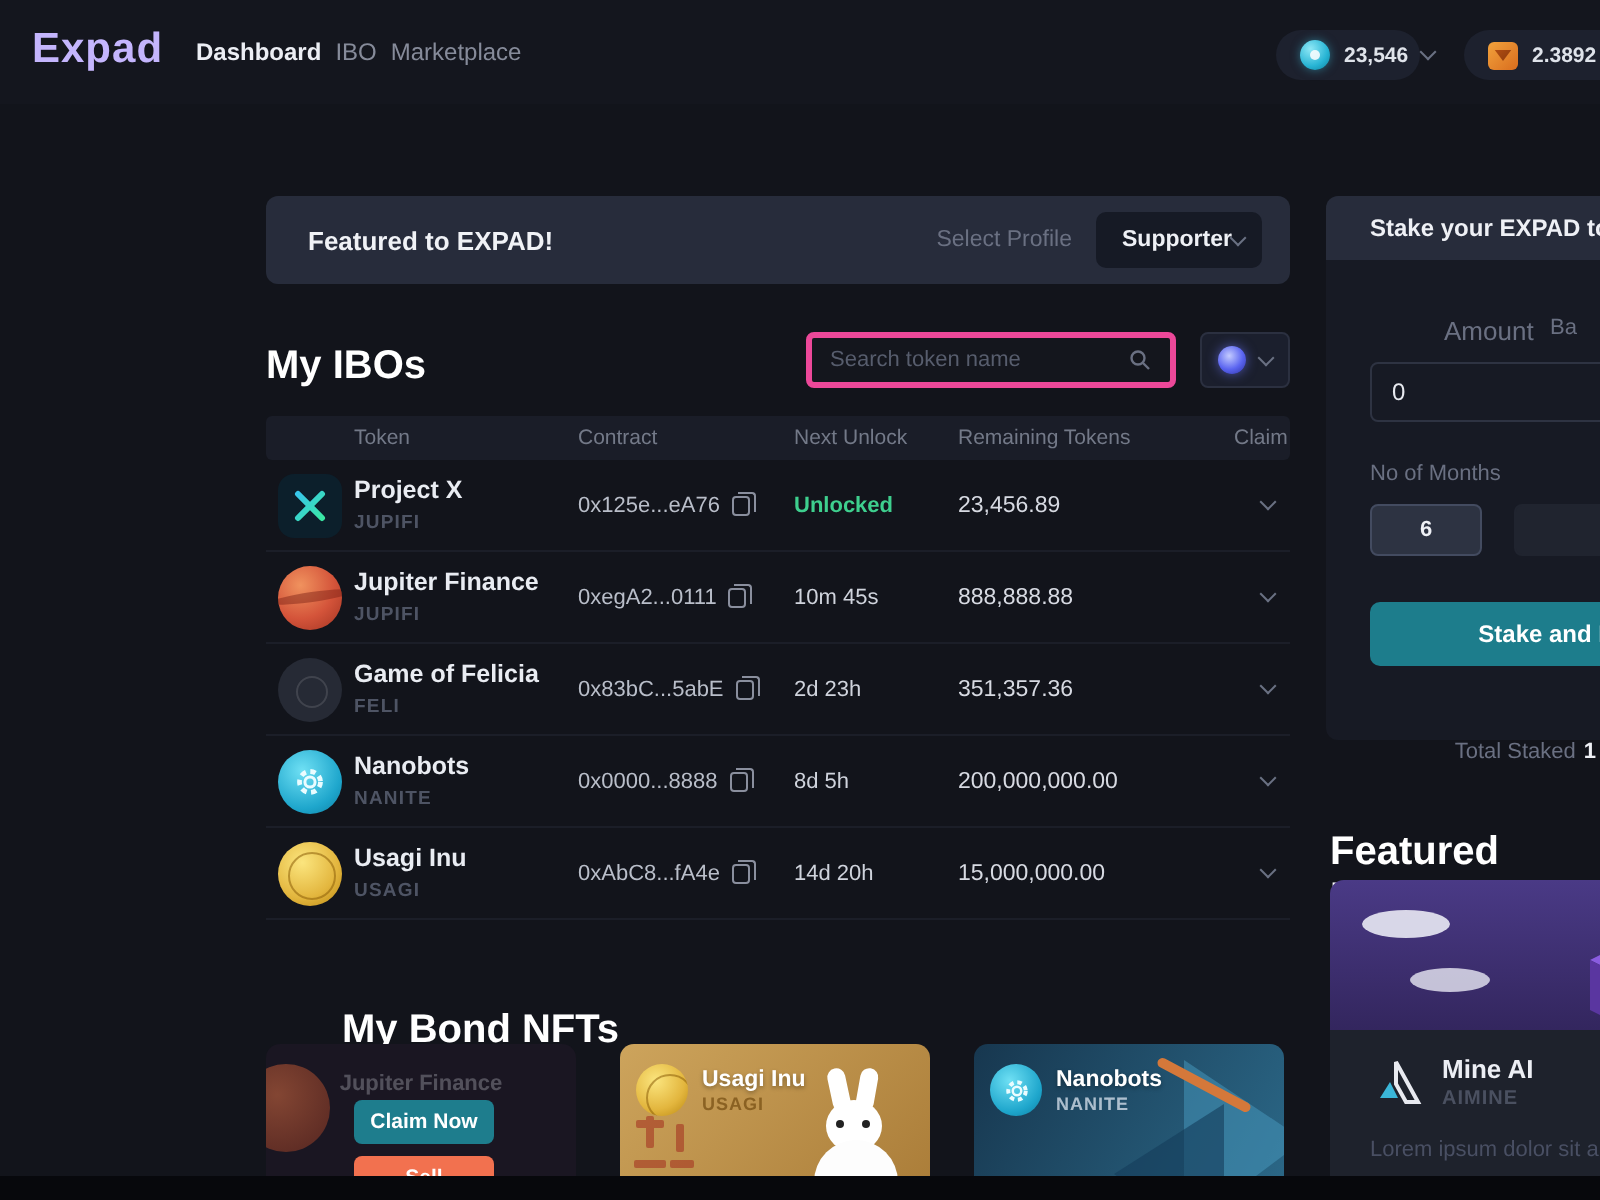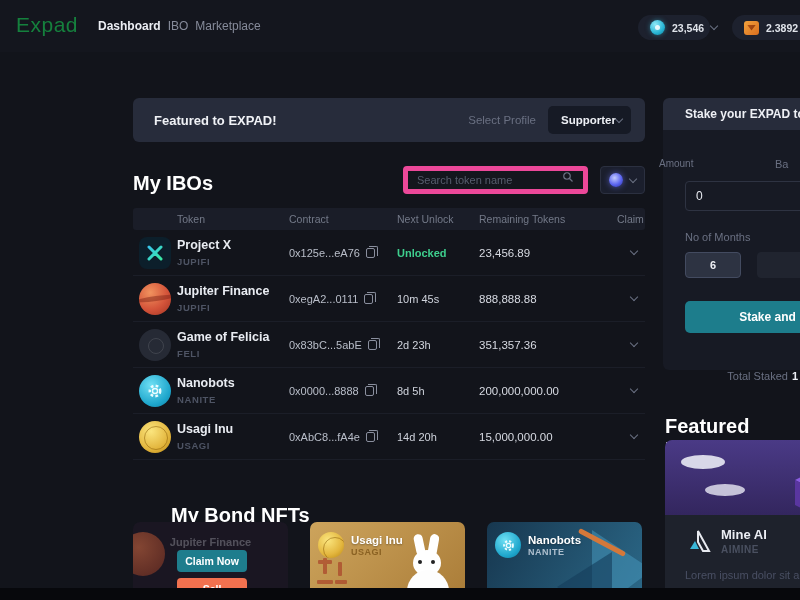--- a/index.html
+++ b/index.html
@@ -7,21 +7,21 @@
   body {
     position:relative;
     background:#12141b;
     font-family:"Liberation Sans","DejaVu Sans",sans-serif;
     color:#e8eaf0;
   }
   .abs { position:absolute; }
 
   
   .navbar { left:0; top:0; width:800px; height:52px; background:#14161e; }
-  .logo { left:16px; top:13px; font-size:21px; font-weight:normal; color:#15803d; letter-spacing:.5px; }
+  .logo { left:16px; top:13px; font-size:21px; font-weight:bold; color:#c4b5fd; letter-spacing:.5px; }
   .nav-links { left:98px; top:0; height:52px; display:flex; align-items:center; gap:7px; }
   .nav-item { font-size:12px; color:#868b9a; cursor:pointer; }
   .nav-item.active { color:#eceef4; font-weight:bold; }
   .badge { top:15px; height:25px; background:#1d212e; border-radius:13px; display:flex; align-items:center; gap:7px; padding:0 12px; }
   .badge1 { left:638px; width:72px; }
   .badge2 { left:732px; width:95px; }
   .badge-val { font-size:10.5px; font-weight:bold; color:#dfe3ea; white-space:nowrap; }
   .coin-icon { width:15px; height:15px; border-radius:50%; background:radial-gradient(circle at 35% 30%, #8fe8f6, #27b4d4 60%, #0e7d99); box-shadow:0 0 5px rgba(60,190,220,.5); flex:0 0 auto; }
   .coin-icon::after { content:""; display:block; width:5px; height:5px; margin:5px auto 0; border-radius:50%; background:rgba(255,255,255,.85); }
   .wallet-icon { width:15px; height:14px; border-radius:3px; background:linear-gradient(135deg,#f2a23c,#d96d1e); position:relative; flex:0 0 auto; }
@@ -34,21 +34,21 @@
   .welcome-title { font-size:13px; font-weight:bold; color:#f0f2f6; }
   .welcome-right { margin-left:auto; display:flex; align-items:center; gap:12px; }
   .select-label { font-size:11.5px; color:#6a7082; }
   .profile-dd { width:83px; height:28px; background:#161a25; border-radius:5px; display:flex; align-items:center; padding:0 10px 0 13px; cursor:pointer; }
   .profile-dd span.val { font-size:11.5px; font-weight:bold; color:#eef0f5; }
   .profile-dd .chev { margin-left:auto; }
 
   
   .section-title { font-size:20px; font-weight:bold; color:#ffffff; }
   .myibos-title { left:133px; top:172px; }
-  .search-box { left:403px; top:166px; width:185px; height:28px; border:5px solid #ec4899; border-radius:4px; display:flex; padding:0 9px; background:rgba(255,255,255,.01); }
+  .search-box { left:403px; top:166px; width:185px; height:28px; border:3px solid #ec4899; border-radius:4px; display:flex; align-items:center; padding:0 9px; background:rgba(255,255,255,.01); }
   .search-box input { flex:1; background:transparent; border:none; outline:none; color:#cfd3dc; font-size:11px; font-family:inherit; min-width:0; }
   .search-box input::placeholder { color:#575d6d; }
   .filter-btn { left:600px; top:166px; width:45px; height:28px; background:#1b1f2d; border:1px solid #2b3040; border-radius:4px; display:flex; align-items:center; justify-content:space-evenly; cursor:pointer; }
   .orb { width:14px; height:14px; border-radius:50%; background:radial-gradient(circle at 40% 35%, #c3cbff, #5a64f0 55%, #2a2f9e); box-shadow:0 0 6px rgba(110,120,255,.6); }
 
   
   .ibo-table { left:133px; top:208px; width:512px; }
   .t-head { display:grid; grid-template-columns:44px 112px 108px 82px 138px 28px; height:22px; background:#1a1d28; border-radius:3px; align-items:center; }
   .t-head div { font-size:10.5px; color:#737988; }
   .th-claim { text-align:right; padding-right:2px; }
@@ -100,21 +100,21 @@
   .rabbit .ear2 { left:28px; transform:rotate(10deg); }
   .rabbit .eye1,.rabbit .eye2 { position:absolute; width:4px; height:4px; border-radius:50%; background:#222; top:16px; }
   .rabbit .eye1 { left:17px; } .rabbit .eye2 { left:30px; }
   .red-marks { position:absolute; left:6px; top:36px; width:34px; height:40px; opacity:.55; }
   .red-marks i { position:absolute; display:block; background:#a32c1e; border-radius:1px; }
 
   
   .stake-head { left:663px; top:98px; width:320px; height:32px; background:#272c3b; border-radius:6px 6px 0 0; display:flex; align-items:center; padding:0 22px; }
   .stake-head span { font-size:12px; font-weight:bold; color:#eef0f5; }
   .stake-body { left:663px; top:130px; width:320px; height:240px; background:#171a24; border-radius:0 0 6px 6px; }
-  .amount-label { left:659px; top:158px; font-size:10px; color:#6a7082; }
+  .amount-label { left:722px; top:158px; font-size:13px; color:#6a7082; }
   .balance-label { left:775px; top:158px; font-size:11px; color:#6a7082; }
   .amount-input { left:685px; top:181px; width:193px; height:30px; border:1px solid #2e3342; border-radius:4px; background:transparent; color:#e8eaf0; font-size:12px; font-family:inherit; padding:0 10px; outline:none; }
   .months-label { left:685px; top:231px; font-size:11px; color:#6a7082; }
   .month-btn { top:252px; width:56px; height:26px; border-radius:4px; font-size:11px; font-weight:bold; font-family:inherit; cursor:pointer; }
   .m6 { left:685px; background:#2d3342; border:1px solid #434b60; color:#eef0f5; }
   .m12 { left:757px; width:120px; background:#20242f; border:1px solid #20242f; color:#aeb3c0; }
   .stake-btn { left:685px; top:301px; width:193px; height:32px; border:none; border-radius:5px; background:#1d7d8c; color:#fff; font-size:12px; font-weight:bold; font-family:inherit; cursor:pointer; }
   .total-staked { left:663px; top:370px; width:135px; text-align:right; font-size:11px; color:#6a7082; }
   .total-staked b { color:#eef0f5; margin-left:4px; }
 

